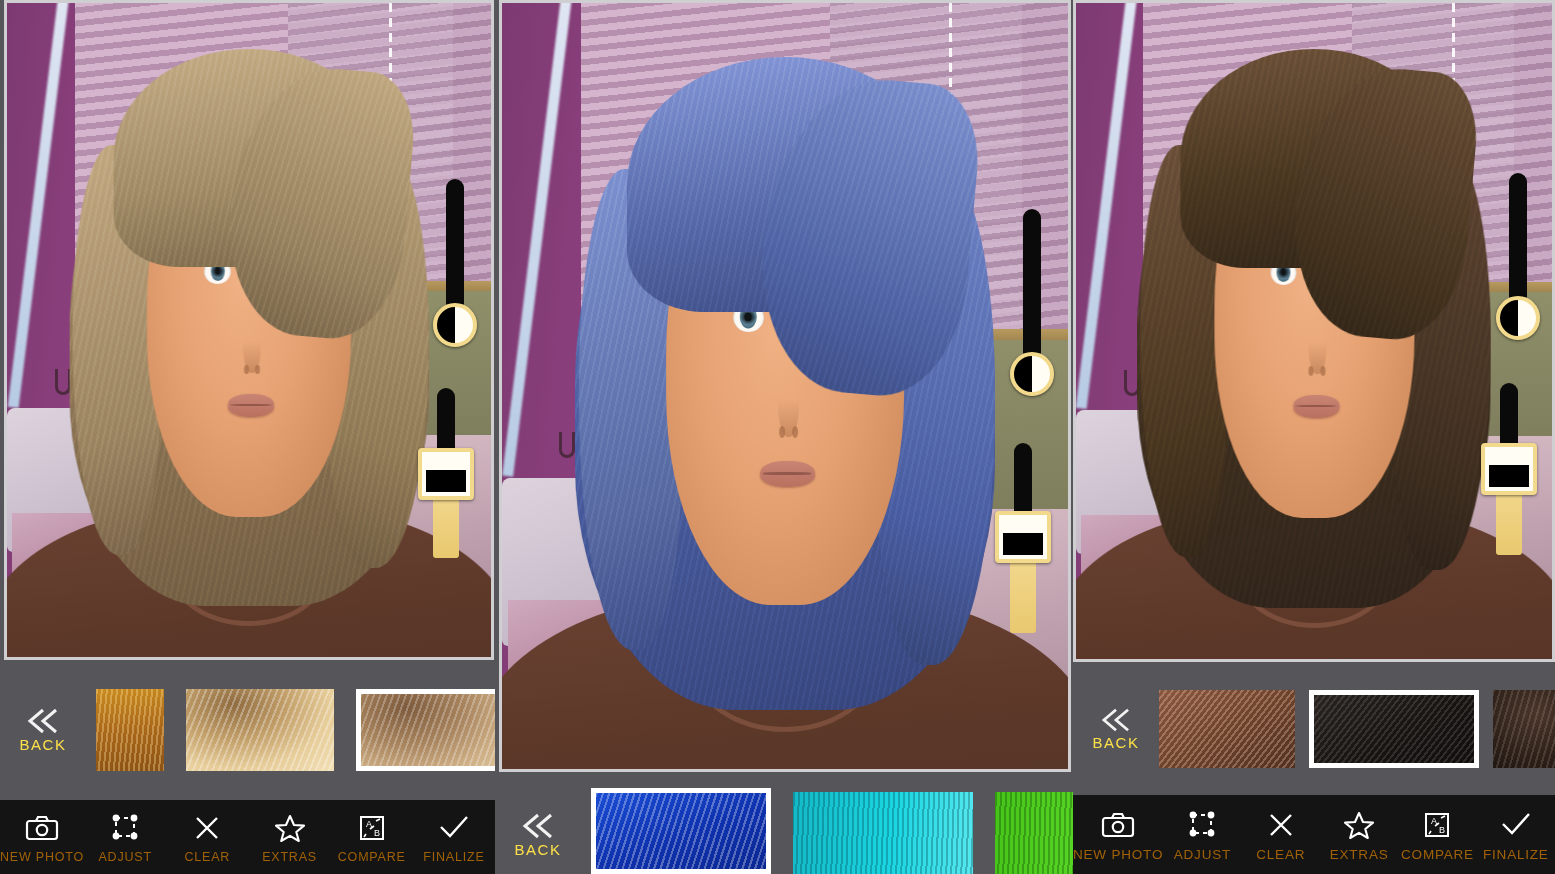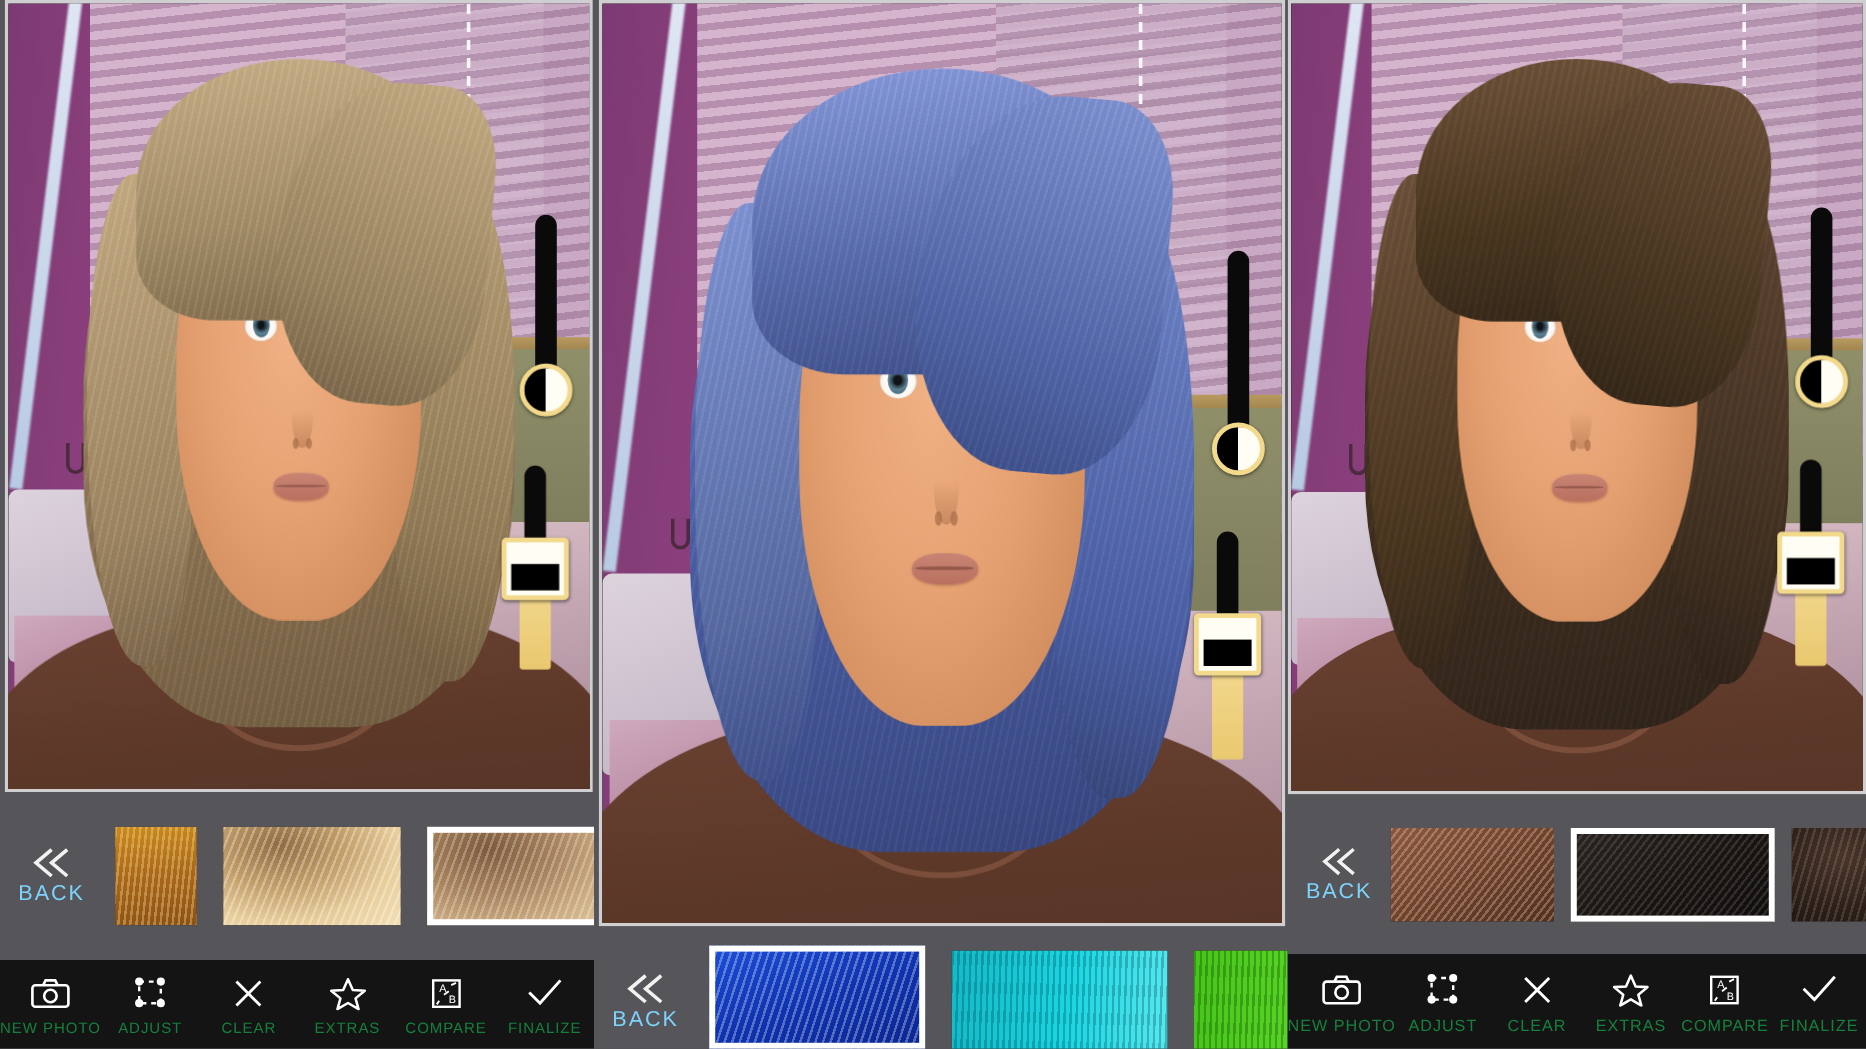--- a/index.html
+++ b/index.html
@@ -116,35 +116,35 @@
      border:4px solid #f2d98b; border-radius:4px;
      box-shadow:0 1px 3px rgba(0,0,0,.5); }
   .brush-head:after { content:""; position:absolute; left:8%; top:42%;
      width:84%; height:48%; background:#000; }
 
   
   .strip { position:absolute; background:#56565a; display:flex; align-items:center; }
   .back-btn { display:flex; flex-direction:column; align-items:center; justify-content:center;
      color:#f2f2f2; flex:0 0 auto; }
   .chev { display:block; }
-  .back-lbl { font-size:18px; letter-spacing:1.6px; margin-top:1px; color:#7dd3fc; }
+  .back-lbl { font-size:15px; letter-spacing:1.6px; margin-top:1px; color:#fde047; }
   .swatch { flex:0 0 auto; position:relative; overflow:hidden; background:#333; }
   .swatch .tex { position:absolute; inset:0; }
   .swatch.sel { outline:4px solid #fff; outline-offset:-4px;
                 box-shadow:0 0 0 4px #fff inset; }
   .swatch.sel .tex { }
   .selframe { position:absolute; inset:0; border:5px solid #fff; pointer-events:none; }
 
   
   .toolbar { position:absolute; background:#141414; display:flex;
      align-items:center; justify-content:space-around; }
   .tool { display:flex; flex-direction:column; align-items:center; justify-content:center;
      color:#fff; flex:1 1 0; }
   .tool-ico { height:34px; display:flex; align-items:center; justify-content:center; }
-  .tool-lbl { font-size:13.5px; letter-spacing:.8px; margin-top:5px; white-space:nowrap; color:#15803d; }
+  .tool-lbl { font-size:13.5px; letter-spacing:.8px; margin-top:5px; white-space:nowrap; color:#a16207; }
   .tb-sm .tool-lbl { font-size:12.5px; }
 </style>
 </head>
 <body>
 
 <div class="stage">
 
   <div class="panel" style="left:0; top:0; width:495px; height:874px;">
 
     <div class="photo" style="left:4px; top:0; width:490px; height:660px;">

